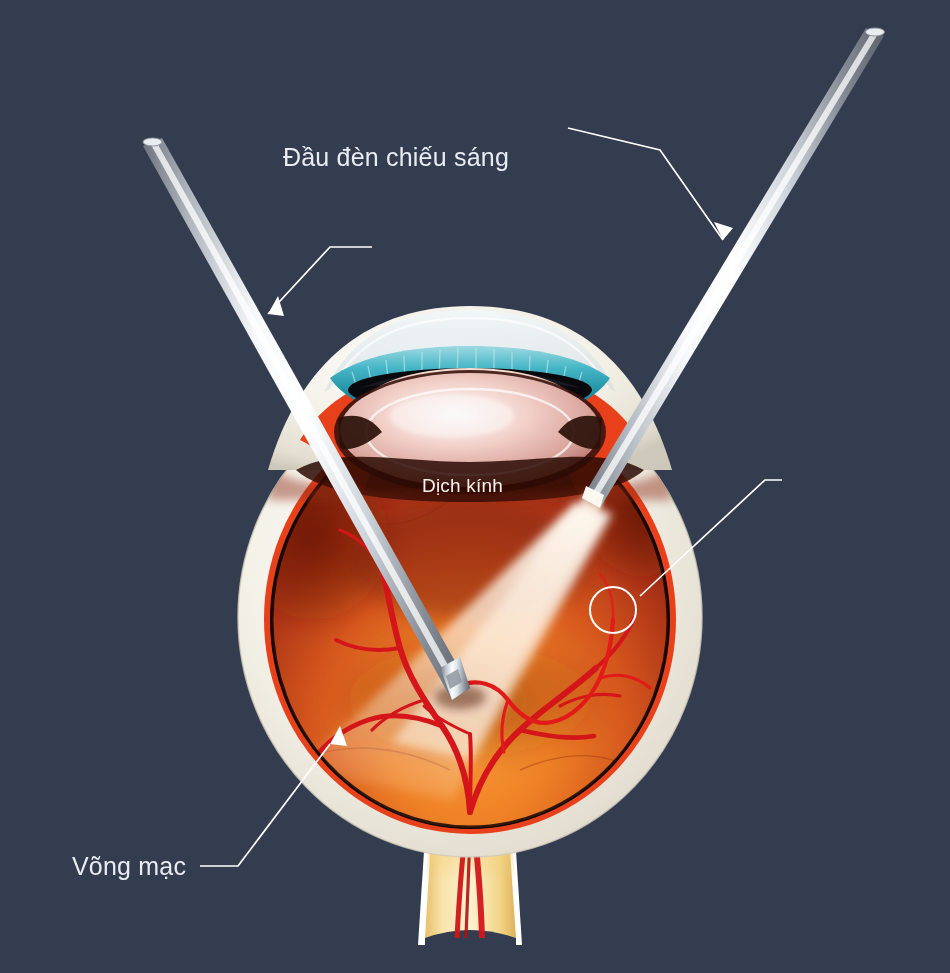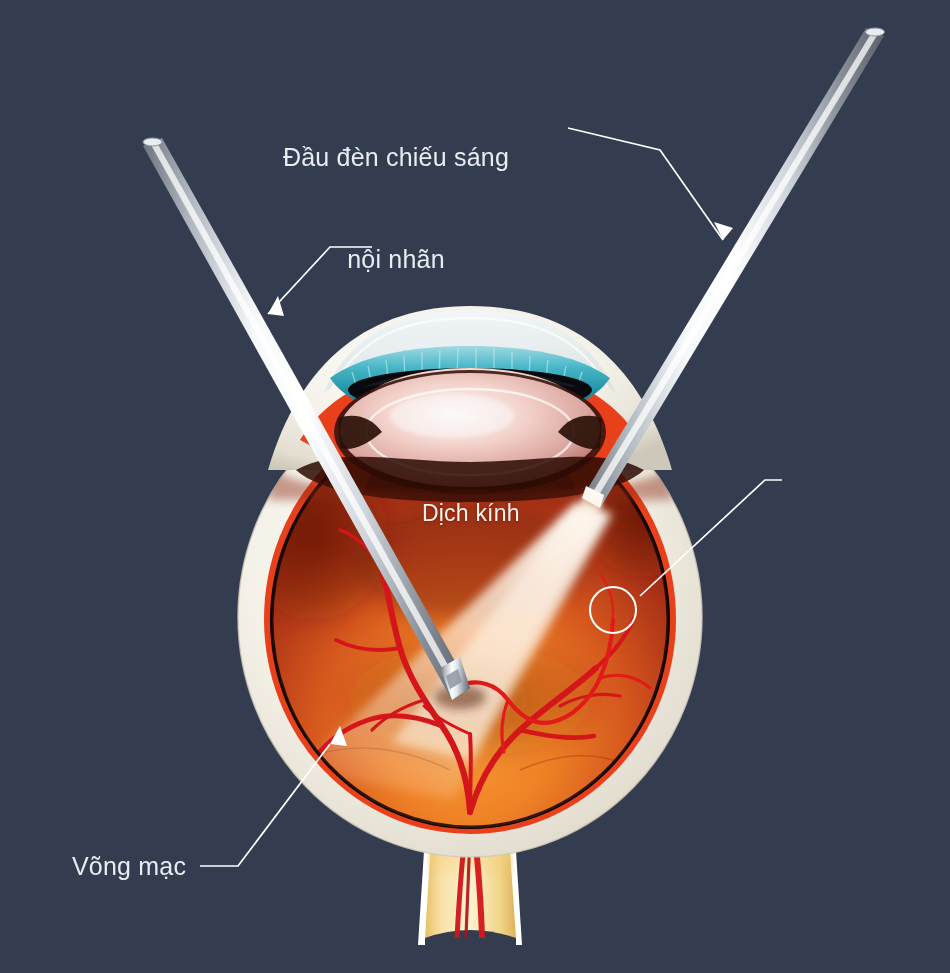--- a/index.html
+++ b/index.html
@@ -27,23 +27,22 @@
     font-family: "Liberation Sans", sans-serif;
     font-size: 25px;
     line-height: 34px;
     letter-spacing: 0.2px;
     white-space: pre;
     pointer-events: none;
   }
   .label.center { text-align: center; }
   .label.vitreous {
     color: #f7f2ee;
-    font-size: 23px;
+    font-size: 19px;
     text-shadow: 0 1px 3px rgba(90,15,5,0.55);
-    margin-top: 27px;
   }
 </style>
 </head>
 <body>
 
 <div id="stage">
 
   <svg id="art" viewBox="0 0 950 973">
     <defs>
 
@@ -326,21 +325,20 @@
       <path d="M723,240 L714,222 L733,228 Z"></path>
       <path d="M268,314 L278,296 L284,316 Z"></path>
       <path d="M330,744 L340,726 L347,746 Z"></path>
     </g>
 
     <circle cx="613" cy="610" r="23" fill="none" stroke="#ffffff" stroke-width="2"></circle>
   </svg>
 
   <div class="label center" style="left:246px; top:72px; width:300px;">
     <div>Đầu đèn chiếu sáng</div>
-    <div>nội nhãn</div>
   </div>
 
 
 
   <div class="label vitreous" style="left:422px; top:469px;">Dịch kính</div>
 
   <div class="label" style="left:72px; top:849px;">Võng mạc</div>
 
 </div>
 

